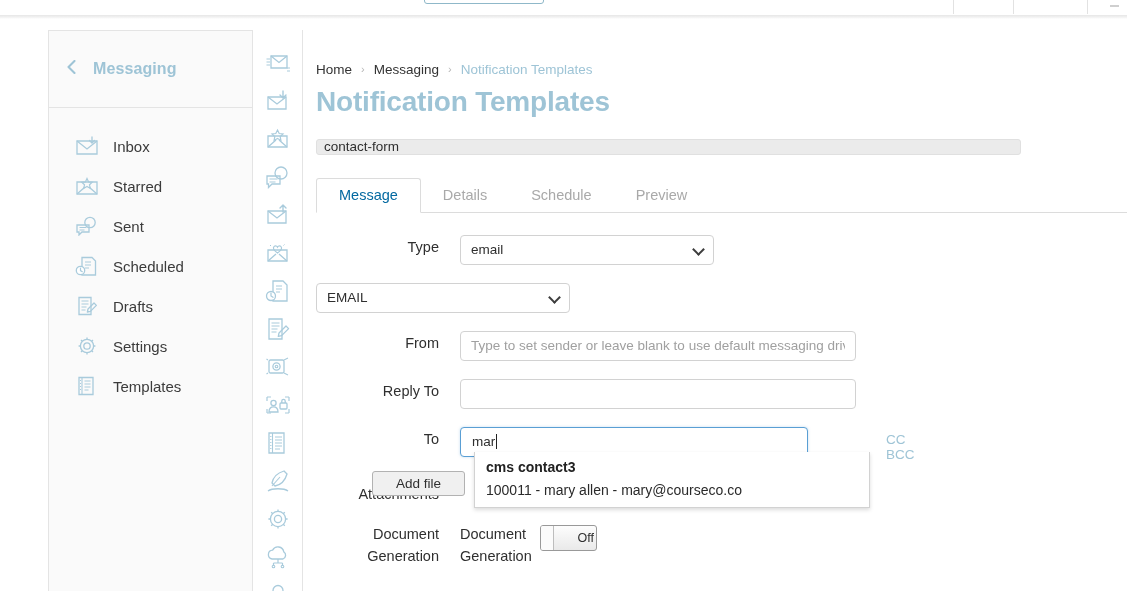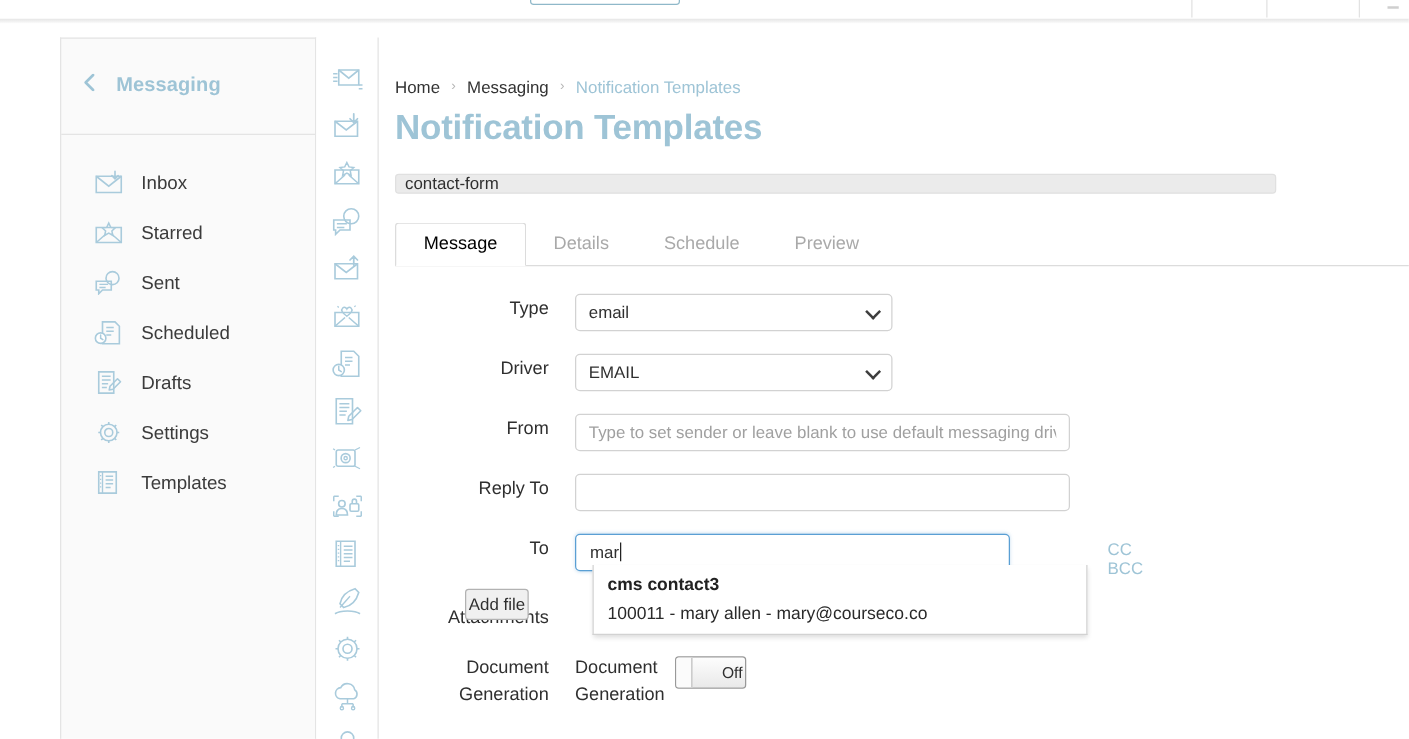--- a/index.html
+++ b/index.html
@@ -91,21 +91,21 @@
   
   #tabs { margin-top: 23px; height: 35px; display: flex; align-items: stretch; position: relative; }
   #tabs .tabline {
     position: absolute; left: 0; bottom: 0; width: 811px; height: 1px; background: #dcdcdc;
   }
   .tab {
     padding: 0 22px; display: flex; align-items: center; font-size: 14.5px;
     color: #a9a9a9; position: relative; background: transparent;
   }
   .tab.active {
-    color: #000000; background: #ffffff;
+    color: #0369a1; background: #ffffff;
     border: 1px solid #dcdcdc; border-bottom: 1px solid #ffffff;
     border-radius: 3px 3px 0 0; z-index: 2;
   }
 
   
   #form { position: relative; margin-top: 22px; }
   .frow { display: flex; align-items: flex-start; margin-bottom: 18px; }
   .flabel {
     width: 144px; flex: 0 0 144px; text-align: right; padding-right: 21px;
     font-size: 14.5px; color: #2f2f2f; line-height: 24px;
@@ -157,21 +157,21 @@
   #autoc .group {
     font-size: 14px; font-weight: bold; color: #222; padding: 7px 11px 3px 11px;
   }
   #autoc .opt {
     font-size: 14px; color: #2a2a2a; padding: 4px 11px 9px 11px; cursor: default;
   }
 
   
   .addfile {
     margin-top: 4px; display: inline-flex; align-items: center; justify-content: center;
-    height: 25px; padding: 0 2px; font-size: 13.5px; color: #2f2f2f;
+    height: 25px; padding: 0 23px; font-size: 13.5px; color: #2f2f2f;
     background: #f0f0f0; border: 1px solid #b2b2b2; border-radius: 3px;
     font-family: "Liberation Sans", sans-serif;
   }
 
   
   .dgrow { display: flex; align-items: flex-start; }
   .dgtext { font-size: 14.5px; color: #2f2f2f; line-height: 22px; width: 76px; }
   .toggle {
     margin-left: 4px; margin-top: 2px; width: 57px; height: 26px;
     border: 1px solid #999; border-radius: 3px;
@@ -465,21 +465,20 @@
             <option>email</option>
             <option>sms</option>
             <option>push</option>
           </select>
           <span class="caret"></span>
         </span>
       </div>
     </div>
 
     <div class="frow">
-      <div class="flabel">Driver</div>
       <div class="fctl">
         <span class="selwrap">
           <select class="sel">
             <option>EMAIL</option>
             <option>SMTP</option>
             <option>MAILGUN</option>
           </select>
           <span class="caret"></span>
         </span>
       </div>

